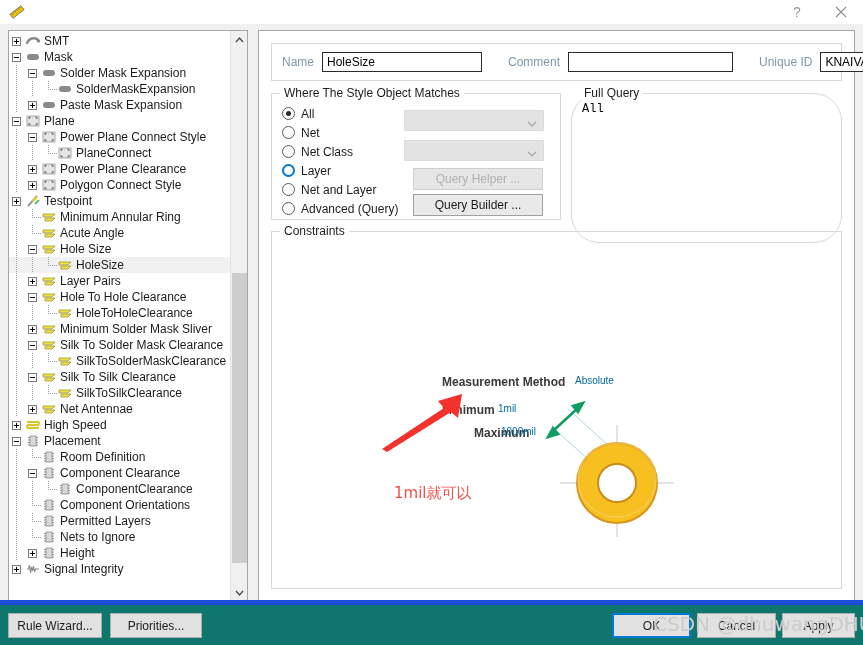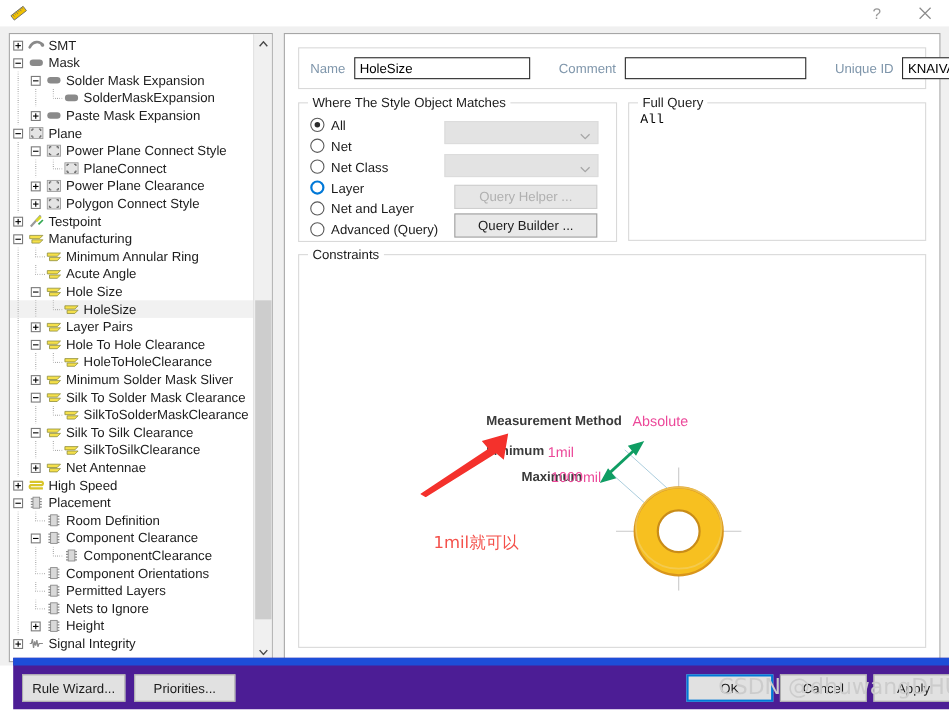--- a/index.html
+++ b/index.html
@@ -262,21 +262,21 @@
   }
   .qbtn.enabled {
     border: 1px solid #a0a0a0;
     background: #e9e9e9;
     color: #1b1b1b;
   }
   .qbtn.qh { left: 141px; top: 74px; }
   .qbtn.qb { left: 141px; top: 100px; }
 
   
-  .querybox { left: 312px; top: 62px; right: 12px; height: 126px; }
+  .querybox { left: 312px; top: 62px; right: 12px; height: 150px; border-radius: 28px; }
   .query-text {
     position: absolute;
     left: 10px; top: 8px;
     font-family: "Liberation Mono", monospace;
     font-size: 12px;
     color: #000;
   }
 
   
   .constraintsbox { left: 12px; top: 200px; right: 12px; bottom: 12px; }
@@ -288,22 +288,22 @@
 
   .mm-label {
     position: absolute;
     font-size: 12px;
     font-weight: bold;
     color: #3a3a3a;
     white-space: nowrap;
   }
   .mm-value {
     position: absolute;
-    font-size: 13px;
-    color: #ec4899;
+    font-size: 10px;
+    color: #0369a1;
     white-space: nowrap;
   }
   .mm-row1-l { left: 170px; top: 143px; }
   .mm-row1-v { left: 303px; top: 143px; }
   .mm-row2-l { left: 170px; top: 171px; }
   .mm-row2-v { left: 226px; top: 171px; }
   .mm-row3-l { left: 170px; top: 194px; margin-left: 32px; }
   .mm-row3-v { left: 229px; top: 194px; }
 
   .cn-note {
@@ -322,24 +322,24 @@
   }
   .redarrow {
     position: absolute;
     left: 110px; top: 160px;
     width: 85px; height: 60px;
   }
 
   
   .footer {
     position: absolute;
-    left: 12px; right: 0; bottom: 0;
+    left: 0; right: 0; bottom: 0;
     height: 40px;
-    background: #4c1d95;
-    border-top: 7px solid #1d4ed8;
+    background: #0f766e;
+    border-top: 5px solid #1d4ed8;
   }
   .btn {
     position: absolute;
     height: 25px;
     border: 1px solid #adadad;
     background: #e1e1e1;
     font-family: "Liberation Sans", sans-serif;
     font-size: 12px;
     color: #1b1b1b;
     display: flex; align-items: center; justify-content: center;
@@ -543,32 +543,20 @@
             <span class="expander plus"></span>
           </span>
           <span class="ticon">
             <svg width="16" height="14" viewBox="0 0 16 14">
               <path d="M3 12 L12 2" stroke="#9a9a9a" stroke-width="2" fill="none"></path>
               <path d="M8 7 L12 3" stroke="#d9d92a" stroke-width="2.4" fill="none"></path>
               <path d="M10 10 L14 6" stroke="#34a853" stroke-width="1.6" fill="none"></path>
             </svg>
           </span>
           <span class="tlabel">Testpoint</span>
-        </div>
-        <div class="tnode">
-          <span class="twig">
-            <span class="expander"></span>
-          </span>
-          <span class="ticon">
-            <svg width="16" height="14" viewBox="0 0 16 14">
-              <path d="M2 4 H14 L11 7 H2 Z" fill="#f5e04a" stroke="#8a8a3a" stroke-width="0.7"></path>
-              <path d="M4 8 H14 L11 11 H4 Z" fill="#f5e04a" stroke="#8a8a3a" stroke-width="0.7"></path>
-            </svg>
-          </span>
-          <span class="tlabel">Manufacturing</span>
         </div>
         <div class="tnode">
           <span class="twig">
             <span class="dots-v"></span>
           </span>
           <span class="twig">
             <span class="dots-h"></span>
             <span class="dots-v" style="bottom: 8px;"></span>
           </span>
           <span class="ticon">

